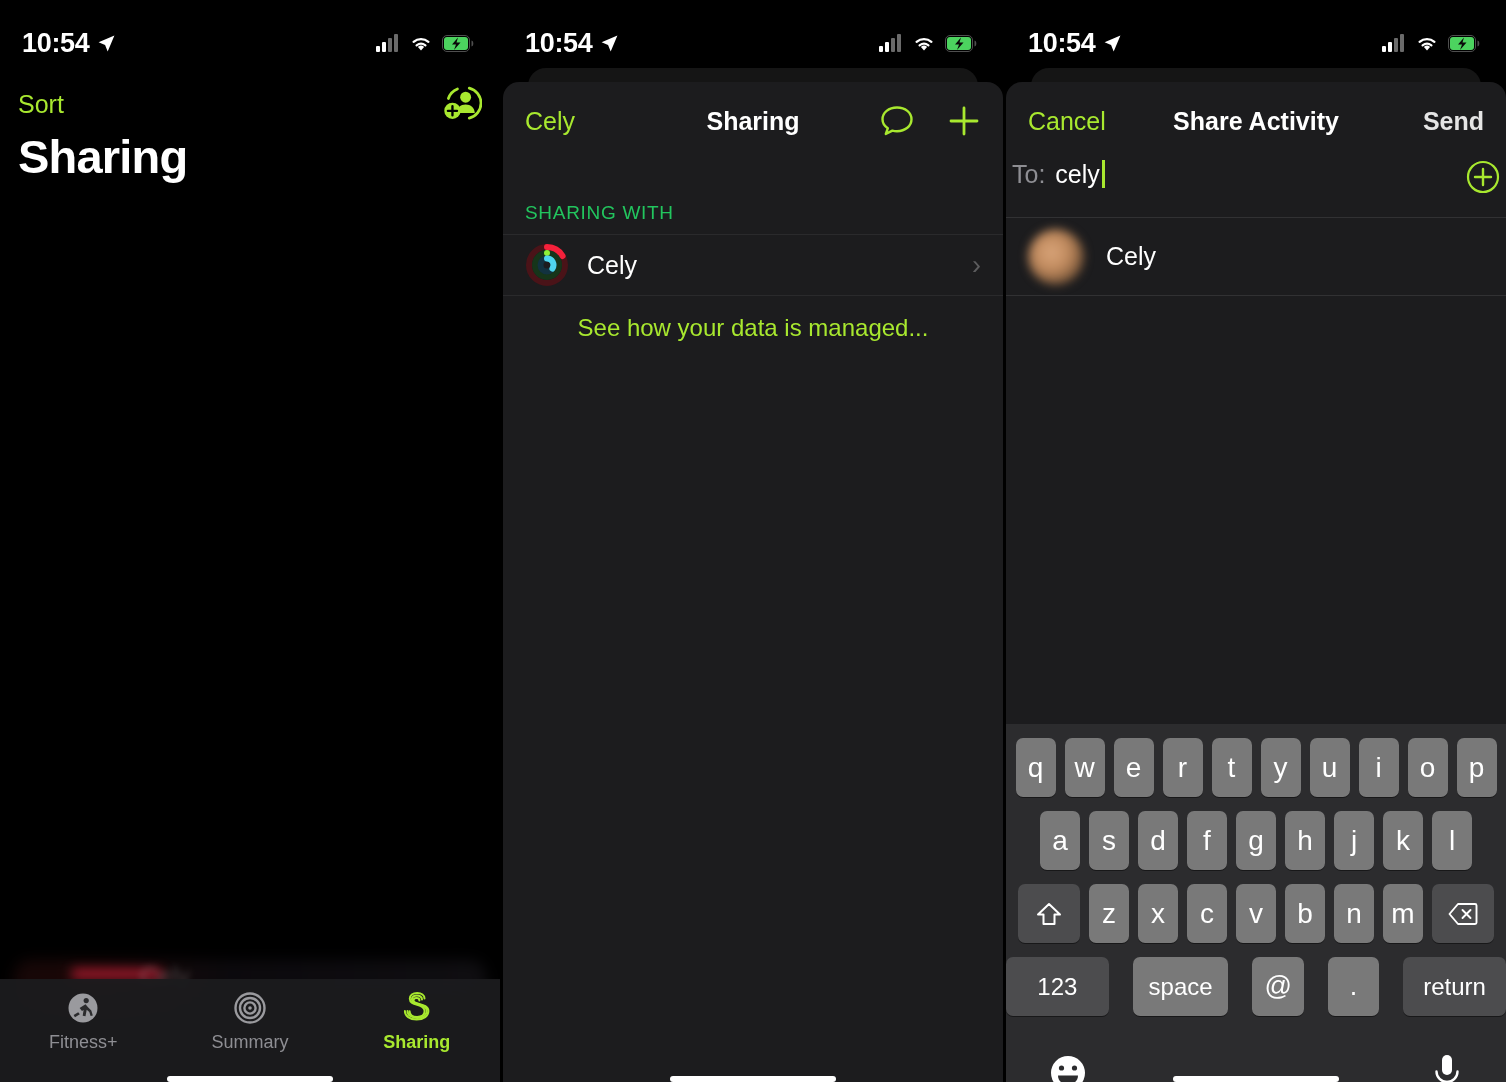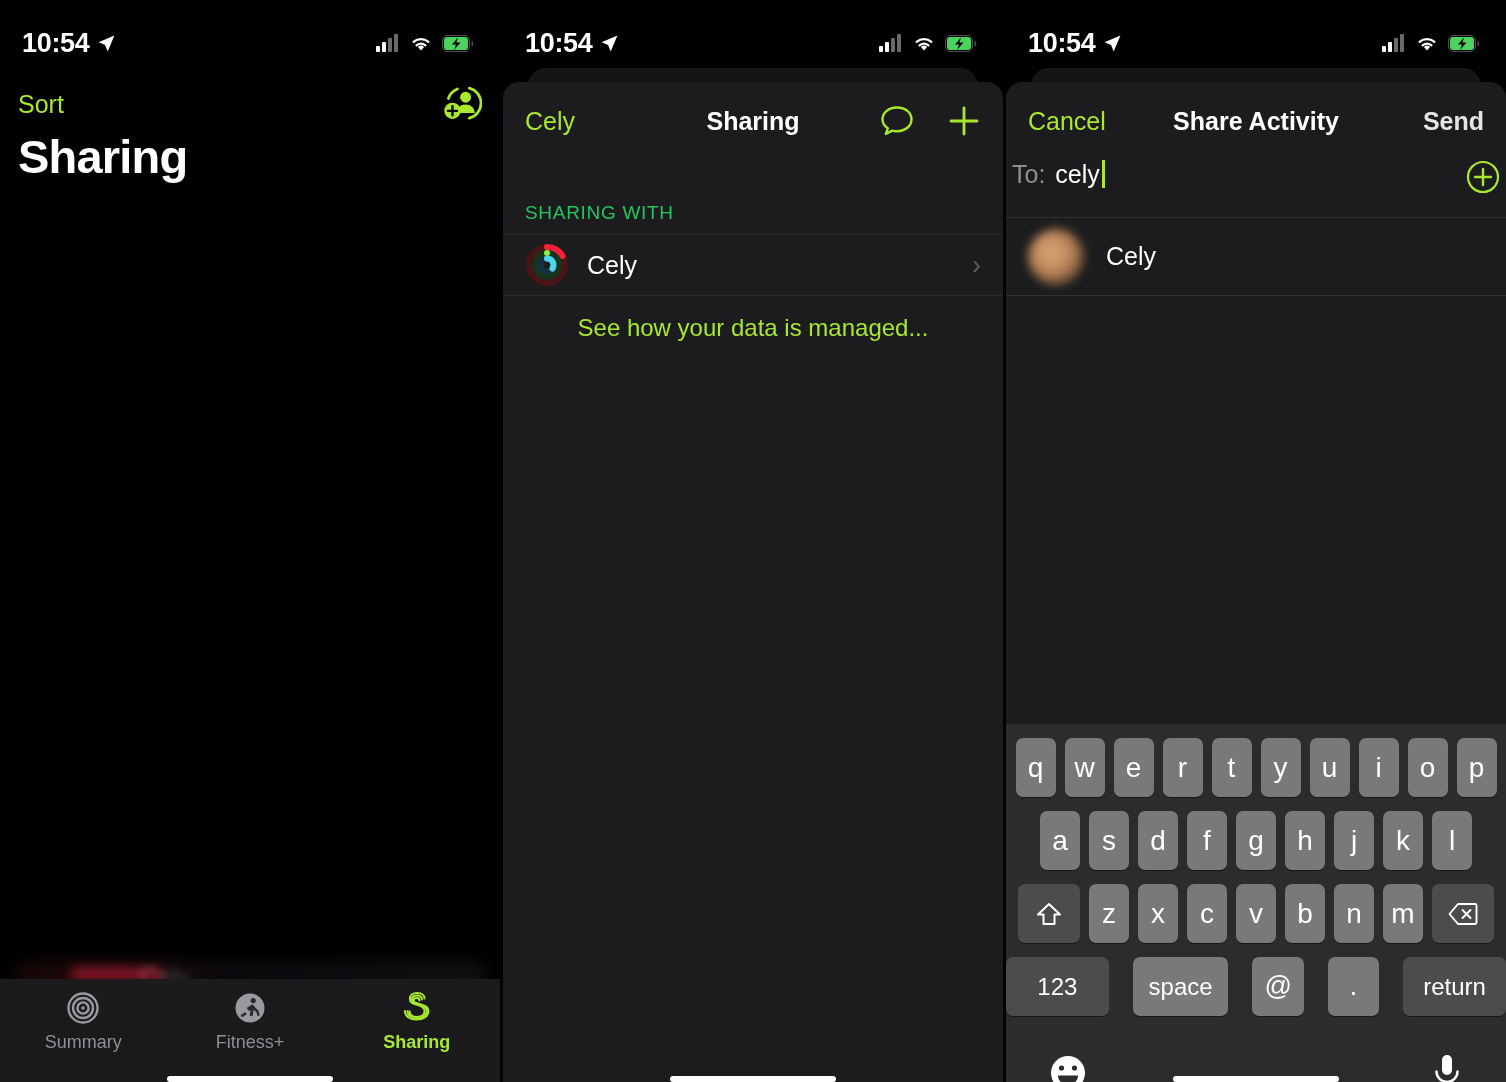--- a/index.html
+++ b/index.html
@@ -163,39 +163,39 @@
 
     <div class="ghost-card"></div>
     <div class="ghost-red"></div>
     <div class="ghost-txt">Cely</div>
 
     <div class="tabbar">
 
       <div class="tab">
         <div class="tab-ico">
           <svg width="34" height="34" viewBox="0 0 34 34">
+            <circle cx="17" cy="17" r="14.5" fill="#9a9a9e"></circle>
+            <circle cx="20.2" cy="9.6" r="2.6" fill="#2b2b2d"></circle>
+            <path d="M19.5 13.2 13.6 17l2.4 3 1.6-1.1-.9 5.9 2.8.5 1.2-6.5 2.6 2.1 1.3 4.2 2.2-.7-1.5-5-3.3-3.2z" fill="#2b2b2d"></path>
+            <path d="M12.2 21.3 7.6 24l1.4 2.2 4.8-2.9z" fill="#2b2b2d"></path>
+          </svg>
+        </div>
+        <span class="tab-label">Fitness+</span>
+      </div>
+
+      <div class="tab">
+        <div class="tab-ico">
+          <svg width="34" height="34" viewBox="0 0 34 34">
             <circle cx="17" cy="17" r="14.5" fill="none" stroke="#9a9a9e" stroke-width="2.4"></circle>
             <circle cx="17" cy="17" r="10" fill="none" stroke="#9a9a9e" stroke-width="2.4"></circle>
             <circle cx="17" cy="17" r="5.6" fill="none" stroke="#9a9a9e" stroke-width="2.4"></circle>
             <circle cx="17" cy="17" r="1.8" fill="#9a9a9e"></circle>
           </svg>
         </div>
         <span class="tab-label">Summary</span>
-      </div>
-
-      <div class="tab">
-        <div class="tab-ico">
-          <svg width="34" height="34" viewBox="0 0 34 34">
-            <circle cx="17" cy="17" r="14.5" fill="#9a9a9e"></circle>
-            <circle cx="20.2" cy="9.6" r="2.6" fill="#2b2b2d"></circle>
-            <path d="M19.5 13.2 13.6 17l2.4 3 1.6-1.1-.9 5.9 2.8.5 1.2-6.5 2.6 2.1 1.3 4.2 2.2-.7-1.5-5-3.3-3.2z" fill="#2b2b2d"></path>
-            <path d="M12.2 21.3 7.6 24l1.4 2.2 4.8-2.9z" fill="#2b2b2d"></path>
-          </svg>
-        </div>
-        <span class="tab-label">Fitness+</span>
       </div>
 
       <div class="tab active">
         <div class="tab-ico">
           <svg width="34" height="36" viewBox="0 0 34 36">
             <g fill="none" stroke="#a8e82f" stroke-width="2" stroke-linecap="round">
               <path d="M24.5 8.5c0-3.3-3-5.5-7.3-5.5-4.5 0-7.4 2.4-7.4 5.7 0 8 14.8 4.2 14.8 12.3 0 3.4-3 5.9-7.5 5.9-4.4 0-7.5-2.3-7.5-5.7"></path>
               <path d="M22 9.4c0-2.3-2.1-3.9-5-3.9-3.1 0-5.1 1.7-5.1 4 0 6.1 14.8 3.3 14.8 11.5 0 3.9-3.6 7-9.6 7-5.6 0-9.6-2.9-9.6-7"></path>
               <path d="M19.4 10.4c0-1.4-1.2-2.3-2.9-2.3-1.8 0-3 1-3 2.4 0 4.3 14.9 2.5 14.9 10.6 0 4.8-4.6 8.4-11.8 8.4-7 0-11.7-3.5-11.7-8.4"></path>
             </g>

